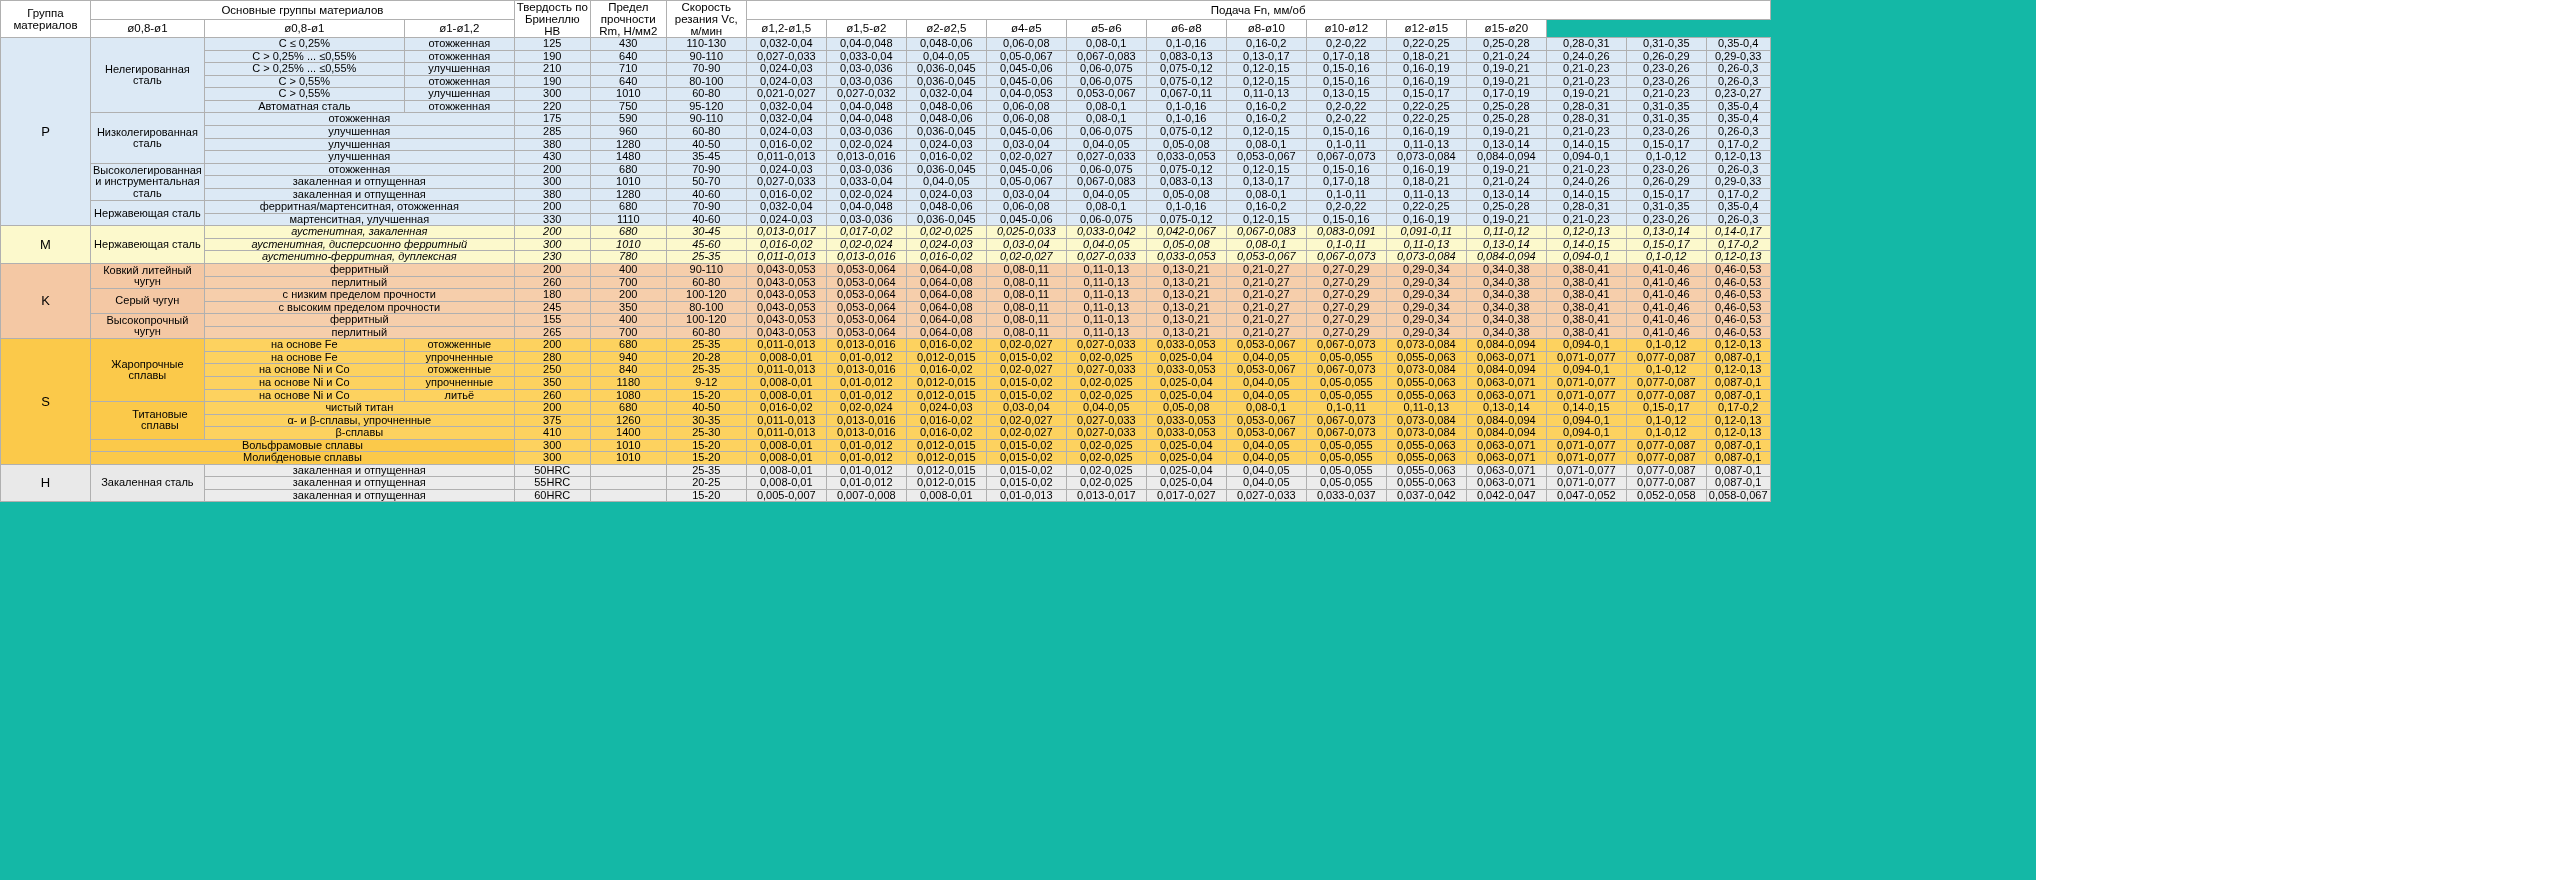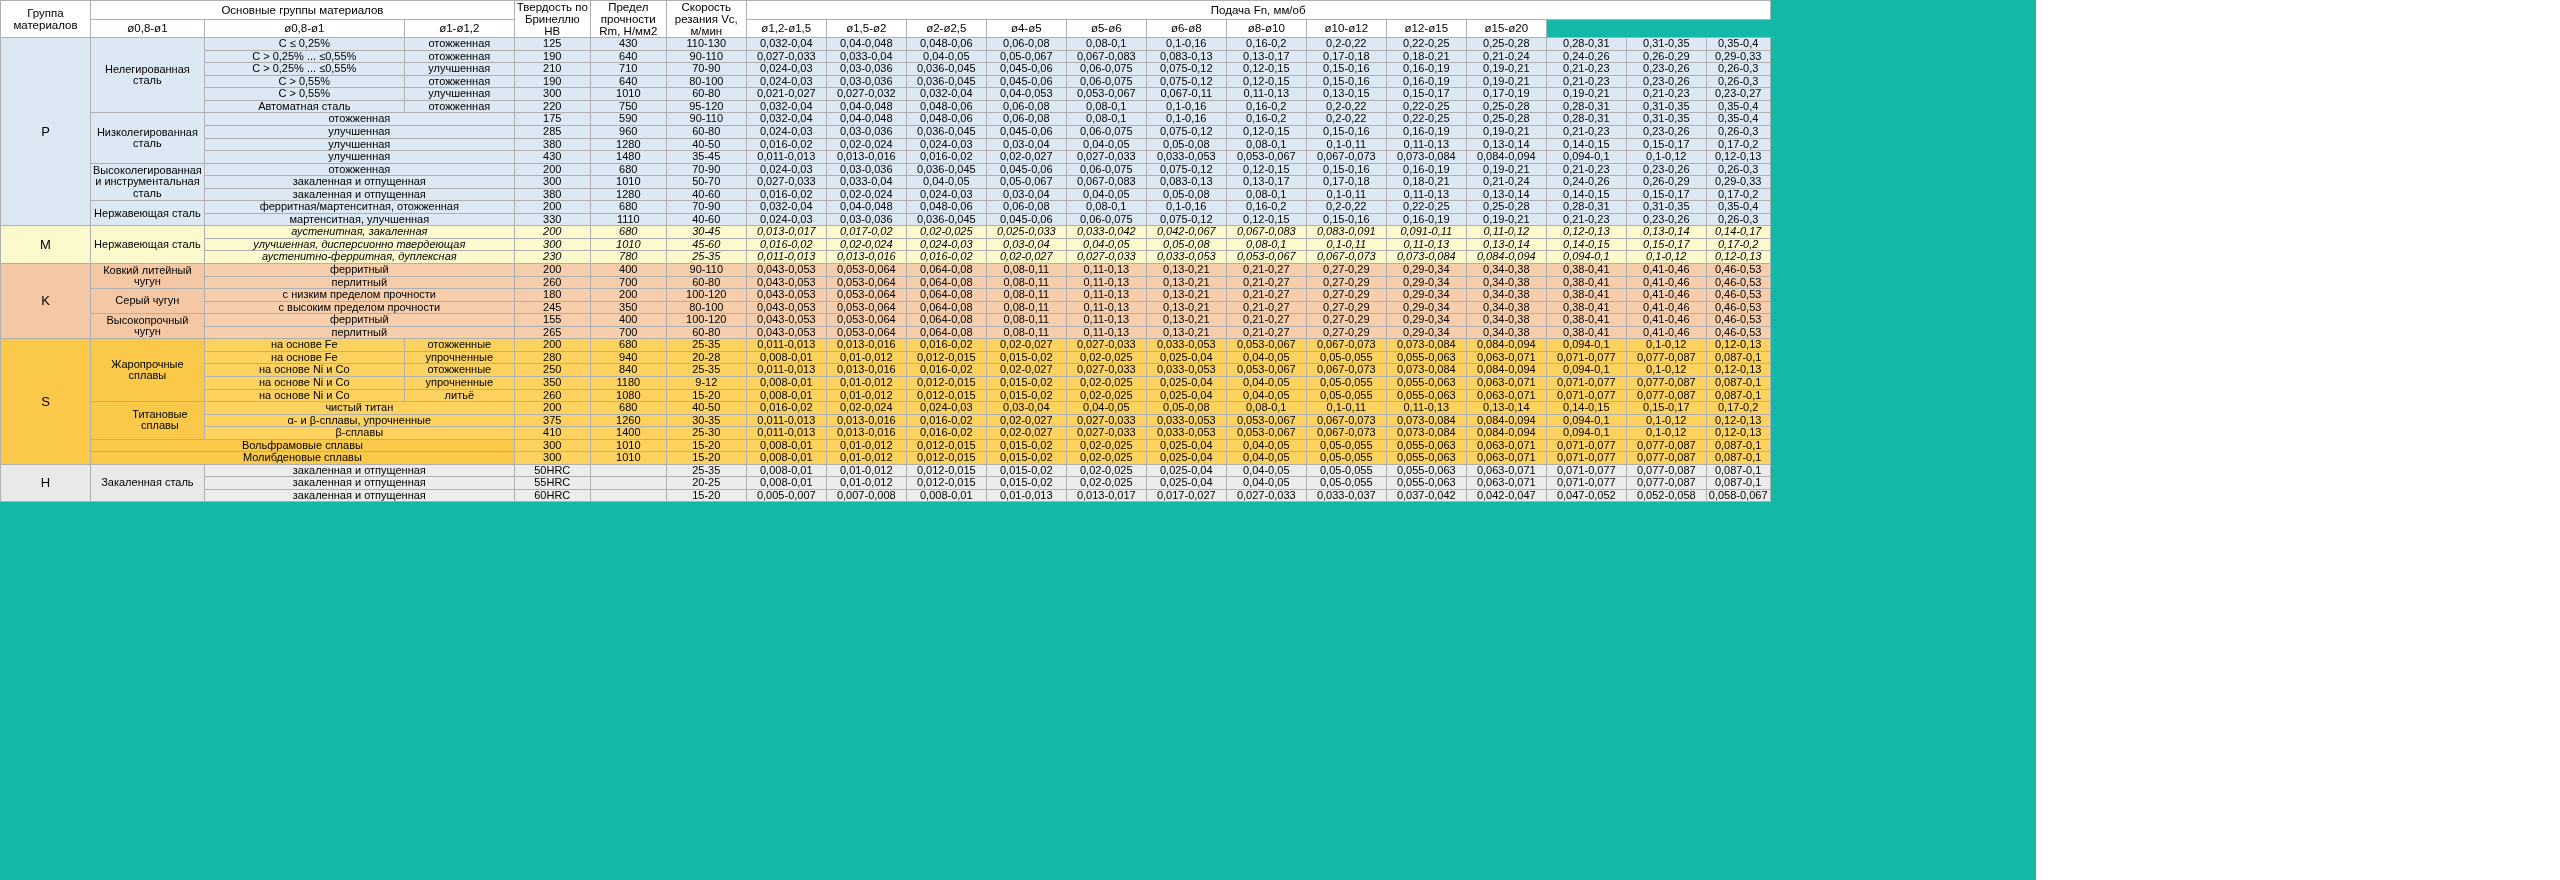--- a/index.html
+++ b/index.html
@@ -393,21 +393,21 @@
           <td class="v-m">0,042-0,067</td>
           <td class="v-m">0,067-0,083</td>
           <td class="v-m">0,083-0,091</td>
           <td class="v-m">0,091-0,11</td>
           <td class="v-m">0,11-0,12</td>
           <td class="v-m">0,12-0,13</td>
           <td class="v-m">0,13-0,14</td>
           <td class="v-m">0,14-0,17</td>
         </tr>
         <tr>
-          <td class="v-m" colspan="2">улучшенная, дисперсионно твердеющая</td>
+          <td class="v-m" colspan="2">аустенитная, дисперсионно ферритный</td>
           <td class="v-m">300</td>
           <td class="v-m">1010</td>
           <td class="v-m">45-60</td>
           <td class="v-m">0,016-0,02</td>
           <td class="v-m">0,02-0,024</td>
           <td class="v-m">0,024-0,03</td>
           <td class="v-m">0,03-0,04</td>
           <td class="v-m">0,04-0,05</td>
           <td class="v-m">0,05-0,08</td>
           <td class="v-m">0,08-0,1</td>

